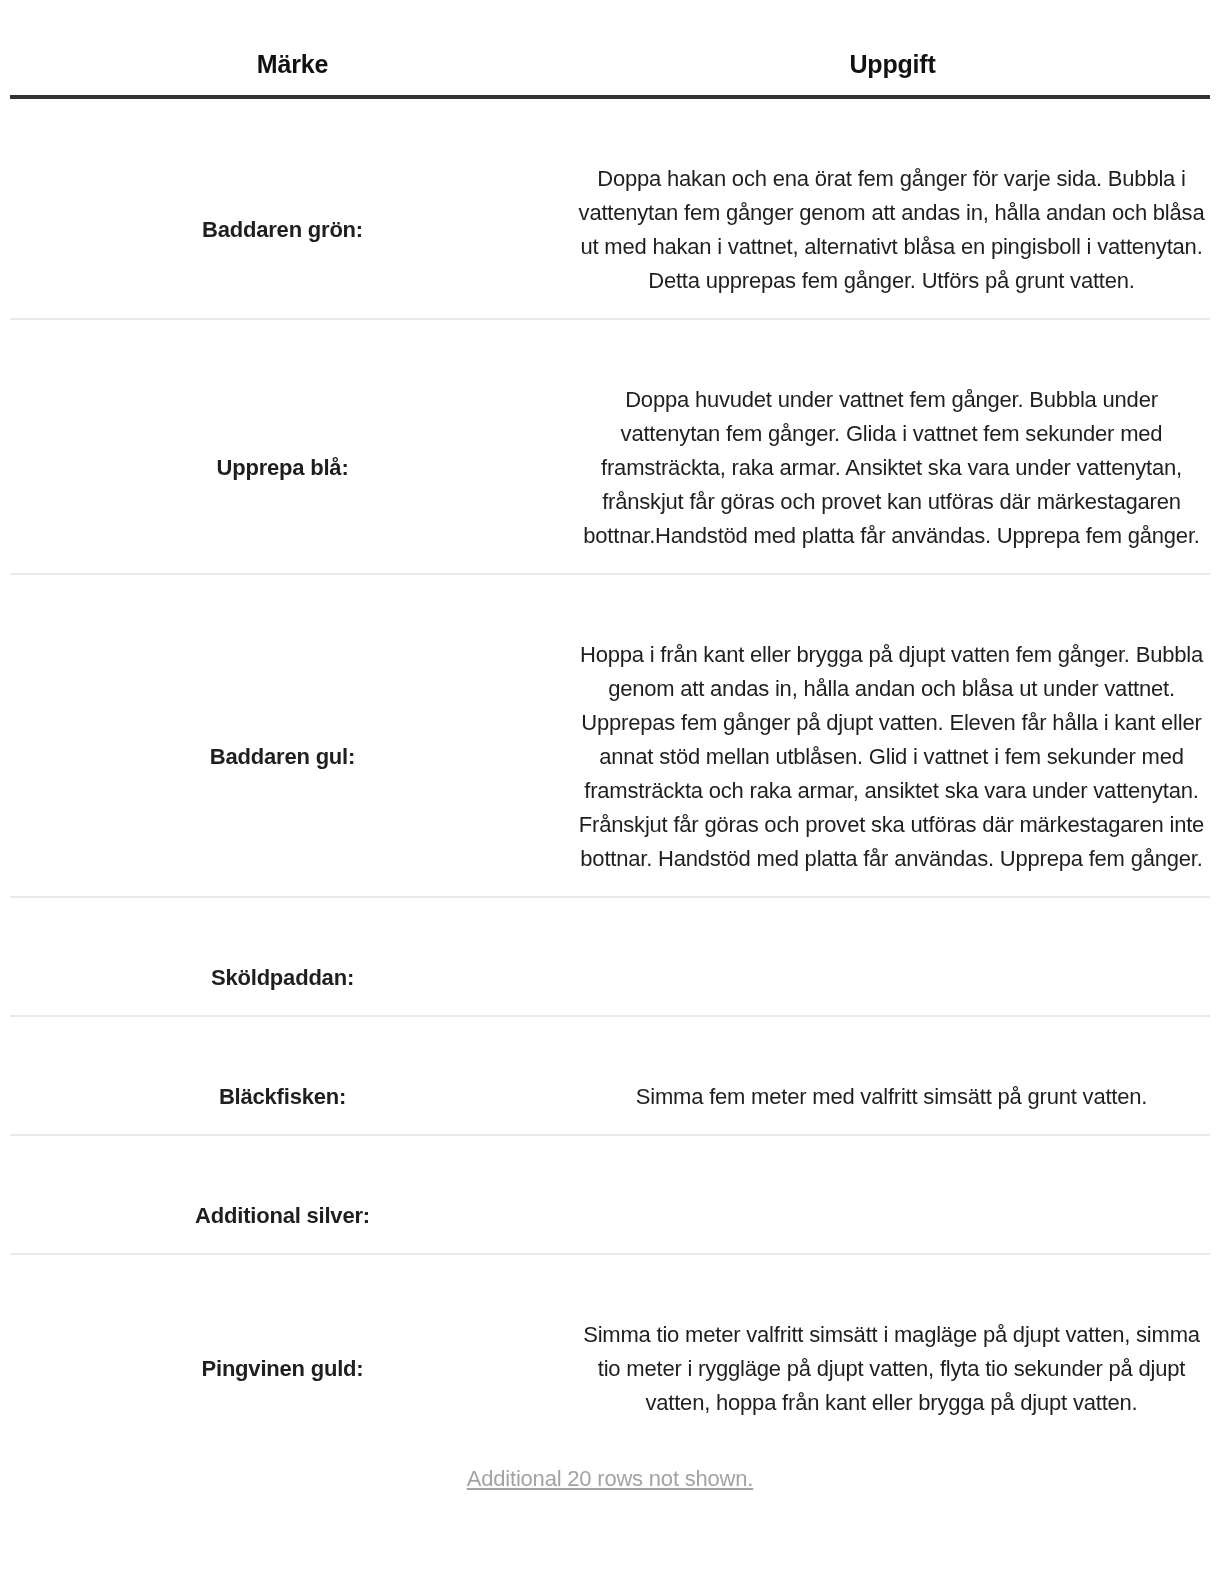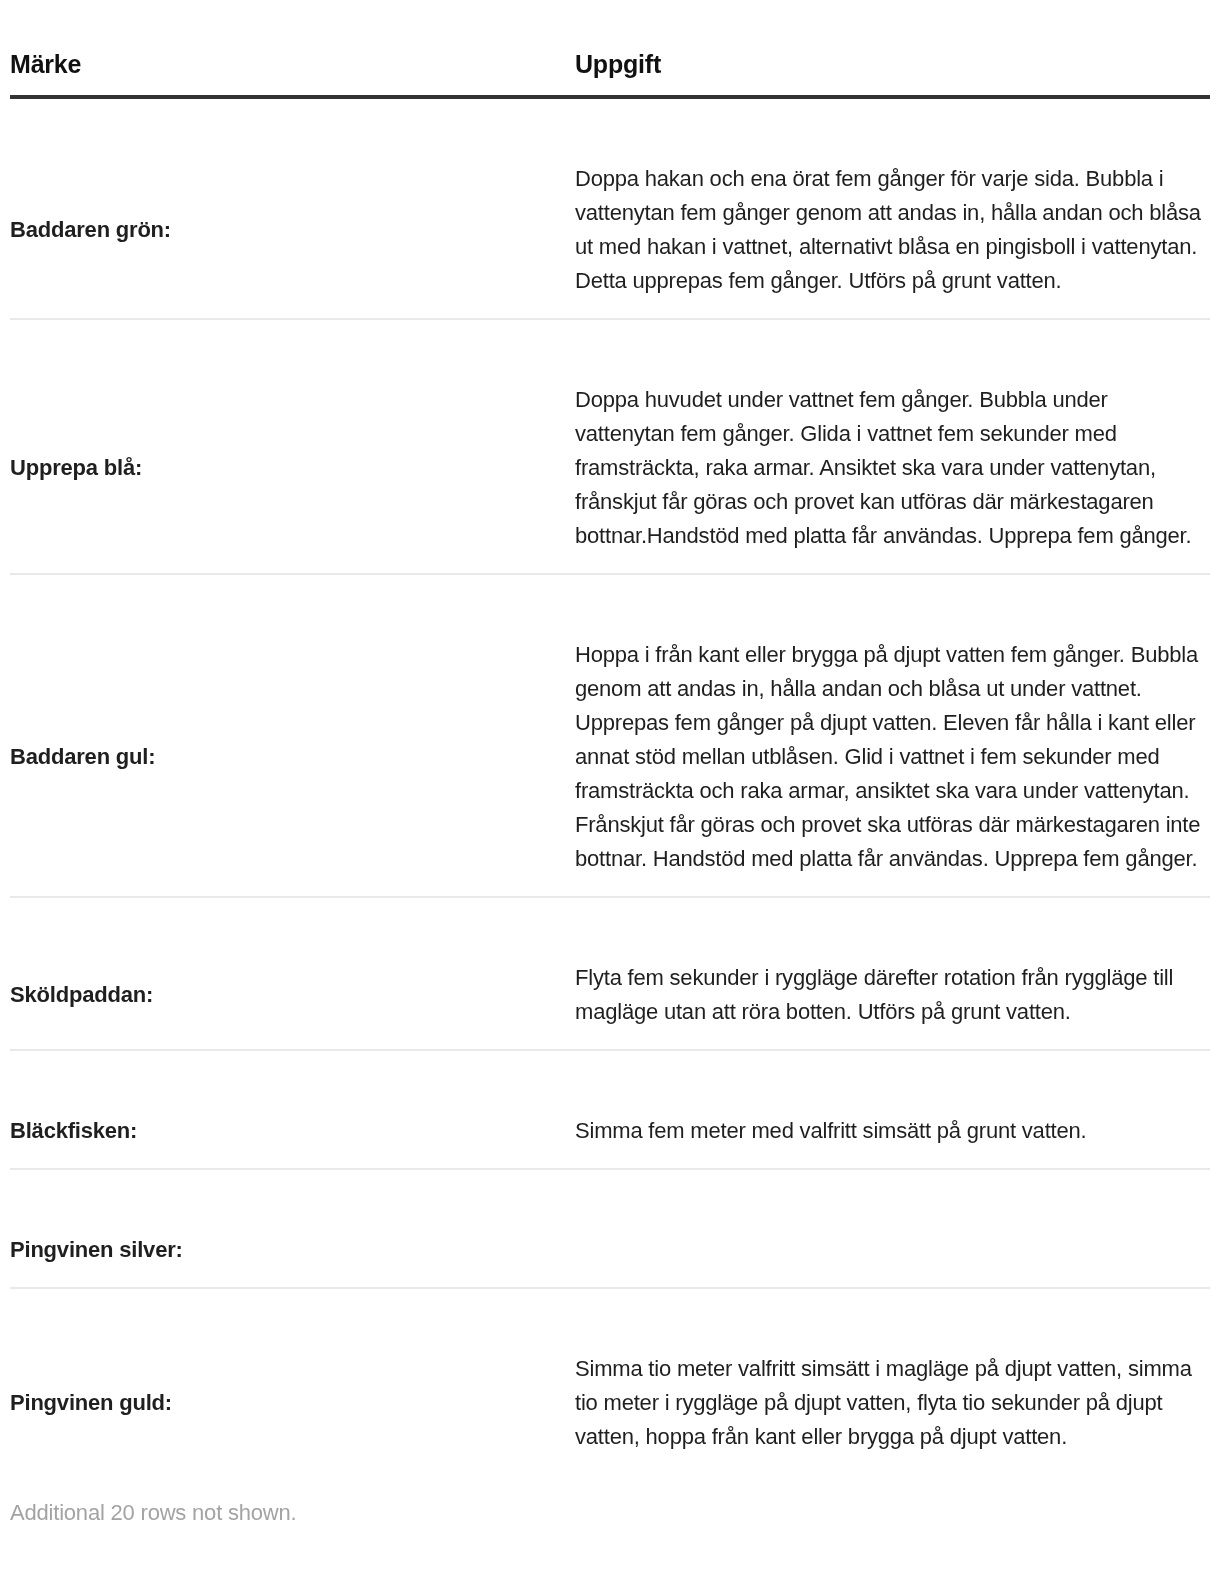--- a/index.html
+++ b/index.html
@@ -10,20 +10,21 @@
   body {
     width: 1220px;
     min-height: 1576px;
     font-family: "Liberation Sans", sans-serif;
     color: #1f1f1f;
     -webkit-font-smoothing: antialiased;
   }
   .page {
     padding: 0 10px;
     box-sizing: border-box;
+    text-align: center;
   }
   .table {
     width: 100%;
   }
   .thead {
     display: grid;
     grid-template-columns: 565px 1fr;
     padding: 50px 0 16px 0;
     border-bottom: 4px solid #333333;
   }
@@ -56,20 +57,21 @@
   }
   .cell.task {
     padding-right: 2px;
   }
   .footer-note {
     padding: 24px 0 12px 0;
     font-size: 22px;
     line-height: 30px;
     color: #a3a3a3;
     letter-spacing: -0.2px;
+    text-decoration: underline;
   }
 </style>
 </head>
 <body>
 
 <div class="page">
   <div class="table">
     <div class="thead">
       <div class="th">Märke</div>
       <div class="th">Uppgift</div>
@@ -85,30 +87,29 @@
     <div class="cell task">Doppa huvudet under vattnet fem gånger. Bubbla under vattenytan fem gånger. Glida i vattnet fem sekunder med framsträckta, raka armar. Ansiktet ska vara under vattenytan, frånskjut får göras och provet kan utföras där märkestagaren bottnar.Handstöd med platta får användas. Upprepa fem gånger.</div>
   </div>
 
   <div class="row">
     <div class="cell label">Baddaren gul:</div>
     <div class="cell task">Hoppa i från kant eller brygga på djupt vatten fem gånger. Bubbla genom att andas in, hålla andan och blåsa ut under vattnet. Upprepas fem gånger på djupt vatten. Eleven får hålla i kant eller annat stöd mellan utblåsen. Glid i vattnet i fem sekunder med framsträckta och raka armar, ansiktet ska vara under vattenytan. Frånskjut får göras och provet ska utföras där märkestagaren inte bottnar. Handstöd med platta får användas. Upprepa fem gånger.</div>
   </div>
 
   <div class="row">
     <div class="cell label">Sköldpaddan:</div>
-    <div class="cell task">Flyta fem sekunder i ryggläge därefter rotation från ryggläge till magläge utan att röra botten. Utförs på grunt vatten.</div>
   </div>
 
   <div class="row">
     <div class="cell label">Bläckfisken:</div>
     <div class="cell task">Simma fem meter med valfritt simsätt på grunt vatten.</div>
   </div>
 
   <div class="row">
-    <div class="cell label">Pingvinen silver:</div>
+    <div class="cell label">Additional silver:</div>
   </div>
 
   <div class="row">
     <div class="cell label">Pingvinen guld:</div>
     <div class="cell task">Simma tio meter valfritt simsätt i magläge på djupt vatten, simma tio meter i ryggläge på djupt vatten, flyta tio sekunder på djupt vatten, hoppa från kant eller brygga på djupt vatten.</div>
   </div>
 </div>
   </div>
   <div class="footer-note">Additional 20 rows not shown.</div>
 </div>

